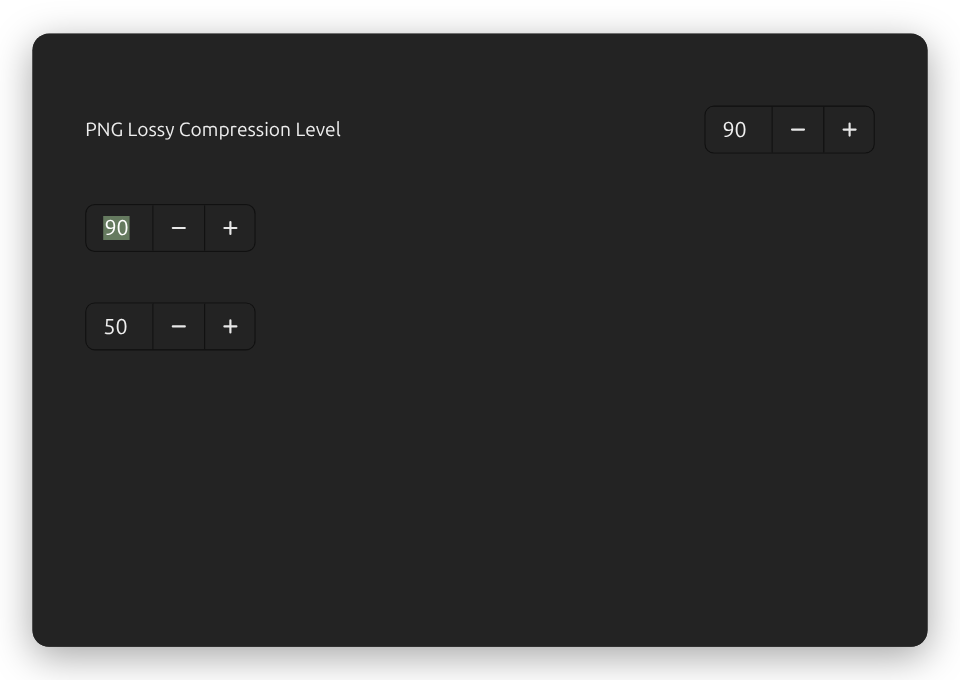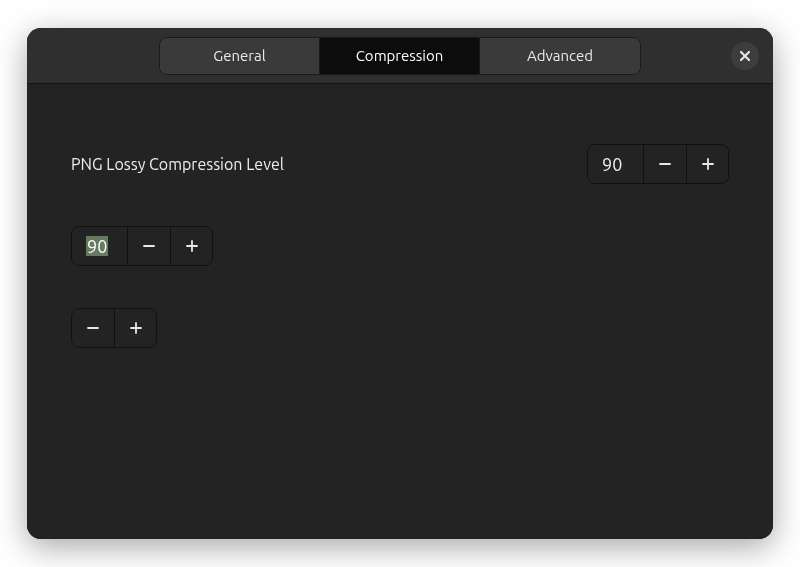--- a/index.html
+++ b/index.html
@@ -121,38 +121,20 @@
   }
   .spin-btn + .spin-btn { border-left: 1px solid #111; }
   .spin-btn svg { width: 14px; height: 14px; }
   .spin-btn svg path { stroke: #e8e8e8; stroke-width: 1.8; stroke-linecap: round; }
 </style>
 </head>
 <body>
 
 <div class="window">
 
-  <div class="headerbar">
-    <div class="tabs">
-      <div class="tab">
-        <span>General</span>
-      </div>
-      <div class="tab active">
-        <span>Compression</span>
-      </div>
-      <div class="tab">
-        <span>Advanced</span>
-      </div>
-    </div>
-    <div class="close-btn">
-      <svg viewBox="0 0 12 12">
-        <path d="M2 2 L10 10 M10 2 L2 10" fill="none"></path>
-      </svg>
-    </div>
-  </div>
 
   <div class="content">
 
     <div class="row">
       <div class="row-label">PNG Lossy Compression Level</div>
       <div class="spinner">
         <div class="spin-val">
           <span>90</span>
         </div>
         <div class="spin-btn">
@@ -181,20 +163,23 @@
         <div class="spin-btn">
           <svg viewBox="0 0 14 14">
               <path d="M2 7 H12 M7 2 V12" fill="none"></path>
             </svg>
         </div>
       </div>
     </div>
 
     <div class="row">
       <div class="spinner">
+        <div class="spin-val">
+          <span>50</span>
+        </div>
         <div class="spin-btn">
           <svg viewBox="0 0 14 14">
               <path d="M2 7 H12" fill="none"></path>
             </svg>
         </div>
         <div class="spin-btn">
           <svg viewBox="0 0 14 14">
               <path d="M2 7 H12 M7 2 V12" fill="none"></path>
             </svg>
         </div>

